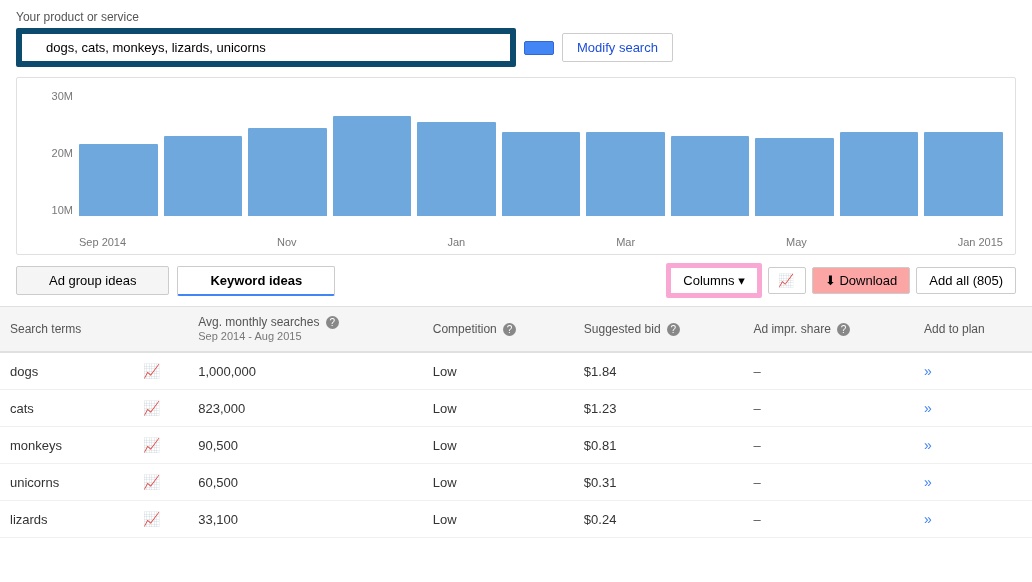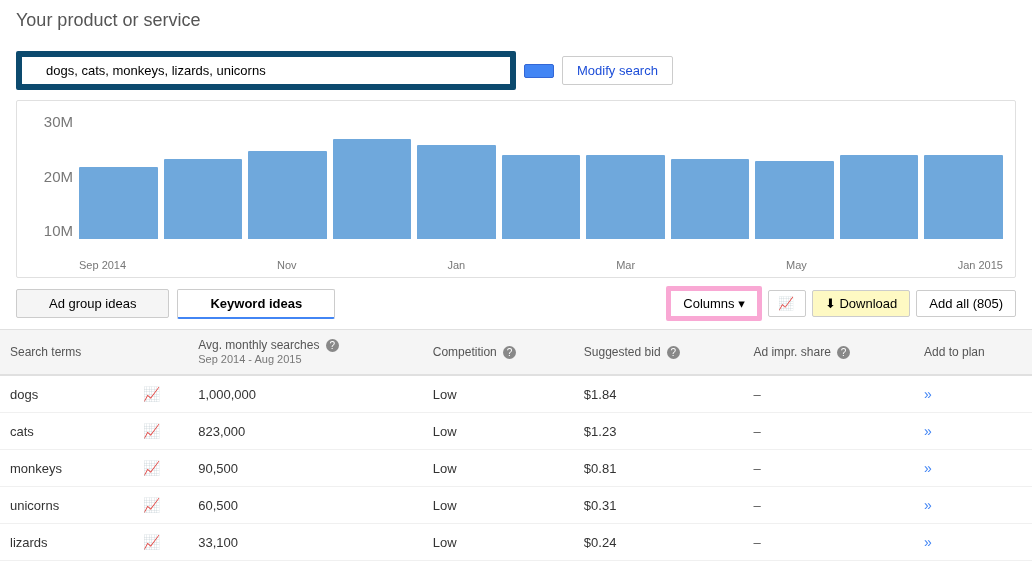--- a/index.html
+++ b/index.html
@@ -1,19 +1,19 @@
 <!DOCTYPE html>
 <html><head>
   <meta charset="utf-8">
   <style>
     * { box-sizing: border-box; margin: 0; padding: 0; }
     body { font-family: Arial, sans-serif; font-size: 13px; color: #333; background: #fff; }
 
     .top-section { padding: 10px 16px 0 16px; }
-    .label { font-size: 18px; color: #555; margin-bottom: 20px; }
+    .label { font-size: 12px; color: #555; margin-bottom: 4px; }
     .search-row { display: flex; gap: 8px; align-items: center; }
     .search-input {
       flex: 1; max-width: 500px;
       border: 6px solid #0c4a6e; border-radius: 2px;
       padding: 6px 24px; font-size: 13px;
     }
     .btn {
       padding: 6px 14px; font-size: 13px; cursor: pointer;
       border-radius: 2px;
     }
@@ -44,21 +44,21 @@
     .y-axis {
       position: absolute;
       left: 0; top: 0; bottom: 24px;
       width: 50px;
       display: flex;
       flex-direction: column;
       justify-content: space-between;
       align-items: flex-end;
       padding-right: 6px;
     }
-    .y-label { font-size: 15px; color: #777; text-align: right; }
+    .y-label { font-size: 11px; color: #777; text-align: right; }
     .bar {
       background: #6fa8dc;
       flex: 1;
       border-radius: 1px 1px 0 0;
       max-width: 80px;
     }
     .x-labels {
       display: flex;
       justify-content: space-between;
       padding-left: 50px;
@@ -86,21 +86,21 @@
     .btn-columns {
       padding: 5px 12px; font-size: 13px; cursor: pointer;
       border: 5px solid #f9a8d4; border-radius: 2px; background: #fff;
     }
     .btn-icon {
       padding: 5px 10px; font-size: 13px; cursor: pointer;
       border: 1px solid #ccc; border-radius: 2px; background: #fff;
     }
     .btn-download {
       padding: 5px 12px; font-size: 13px; cursor: pointer;
-      border: 1px solid #ccc; border-radius: 2px; background: #fef9c3;
+      border: 1px solid #ccc; border-radius: 2px; background: #fca5a5;
     }
     .btn-add-all {
       padding: 5px 12px; font-size: 13px; cursor: pointer;
       border: 1px solid #ccc; border-radius: 2px; background: #fff;
     }
 
     
     .table-wrap { overflow-x: auto; }
     table { width: 100%; border-collapse: collapse; }
     thead tr { background: #f5f5f5; border-bottom: 2px solid #e0e0e0; }

